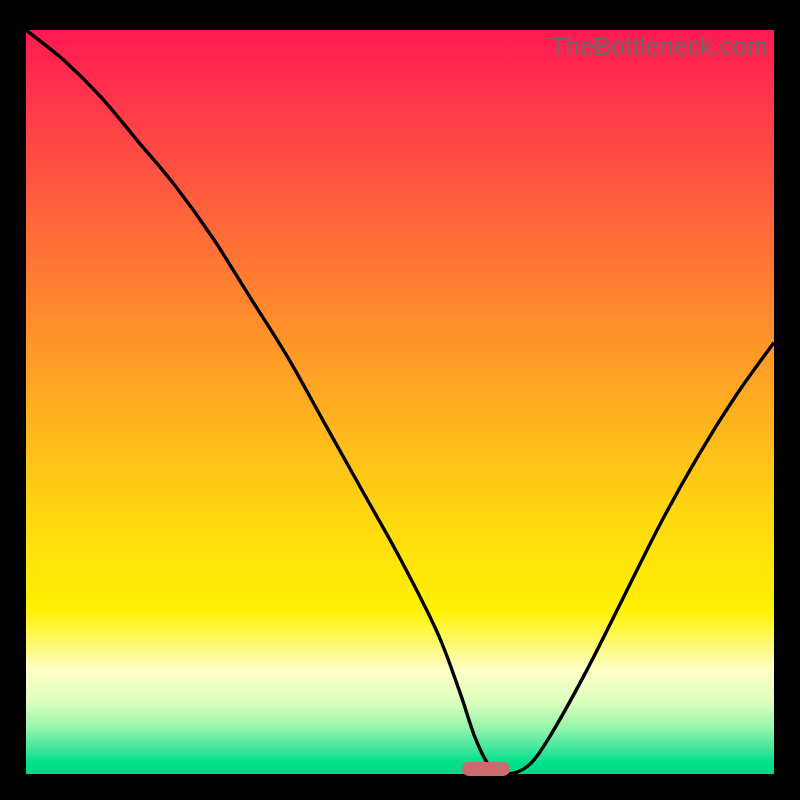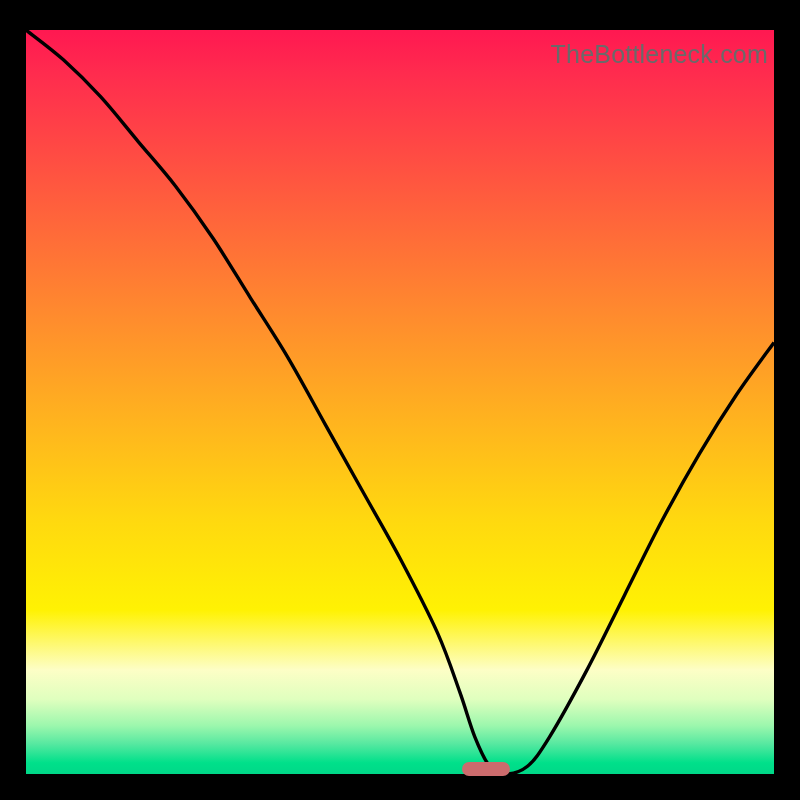--- a/index.html
+++ b/index.html
@@ -41,21 +41,21 @@
       #fdfec6 86%,
       #dfffbe 90%,
       #9cf7ad 93.5%,
       #55e8a0 96%,
       #00e08a 98.5%,
       #00d888 100%
     );
   }
   .watermark {
     position: absolute;
-    top: 10px;
+    top: 2px;
     right: 6px;
     font-size: 25px;
     font-weight: 400;
     color: #6a6a6a;
     letter-spacing: 0.2px;
     user-select: none;
   }
   svg.curve {
     position: absolute;
     inset: 0;

